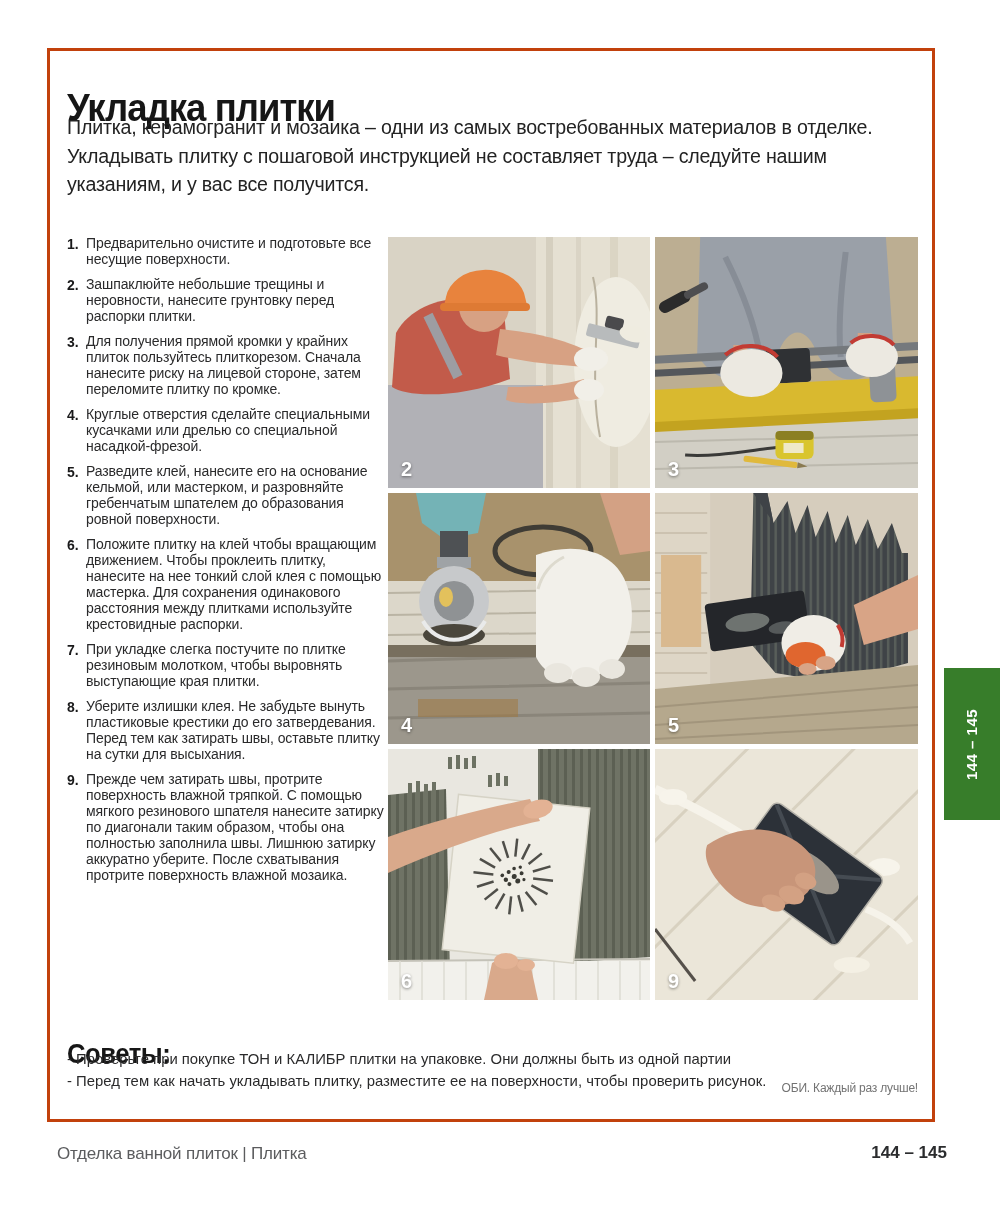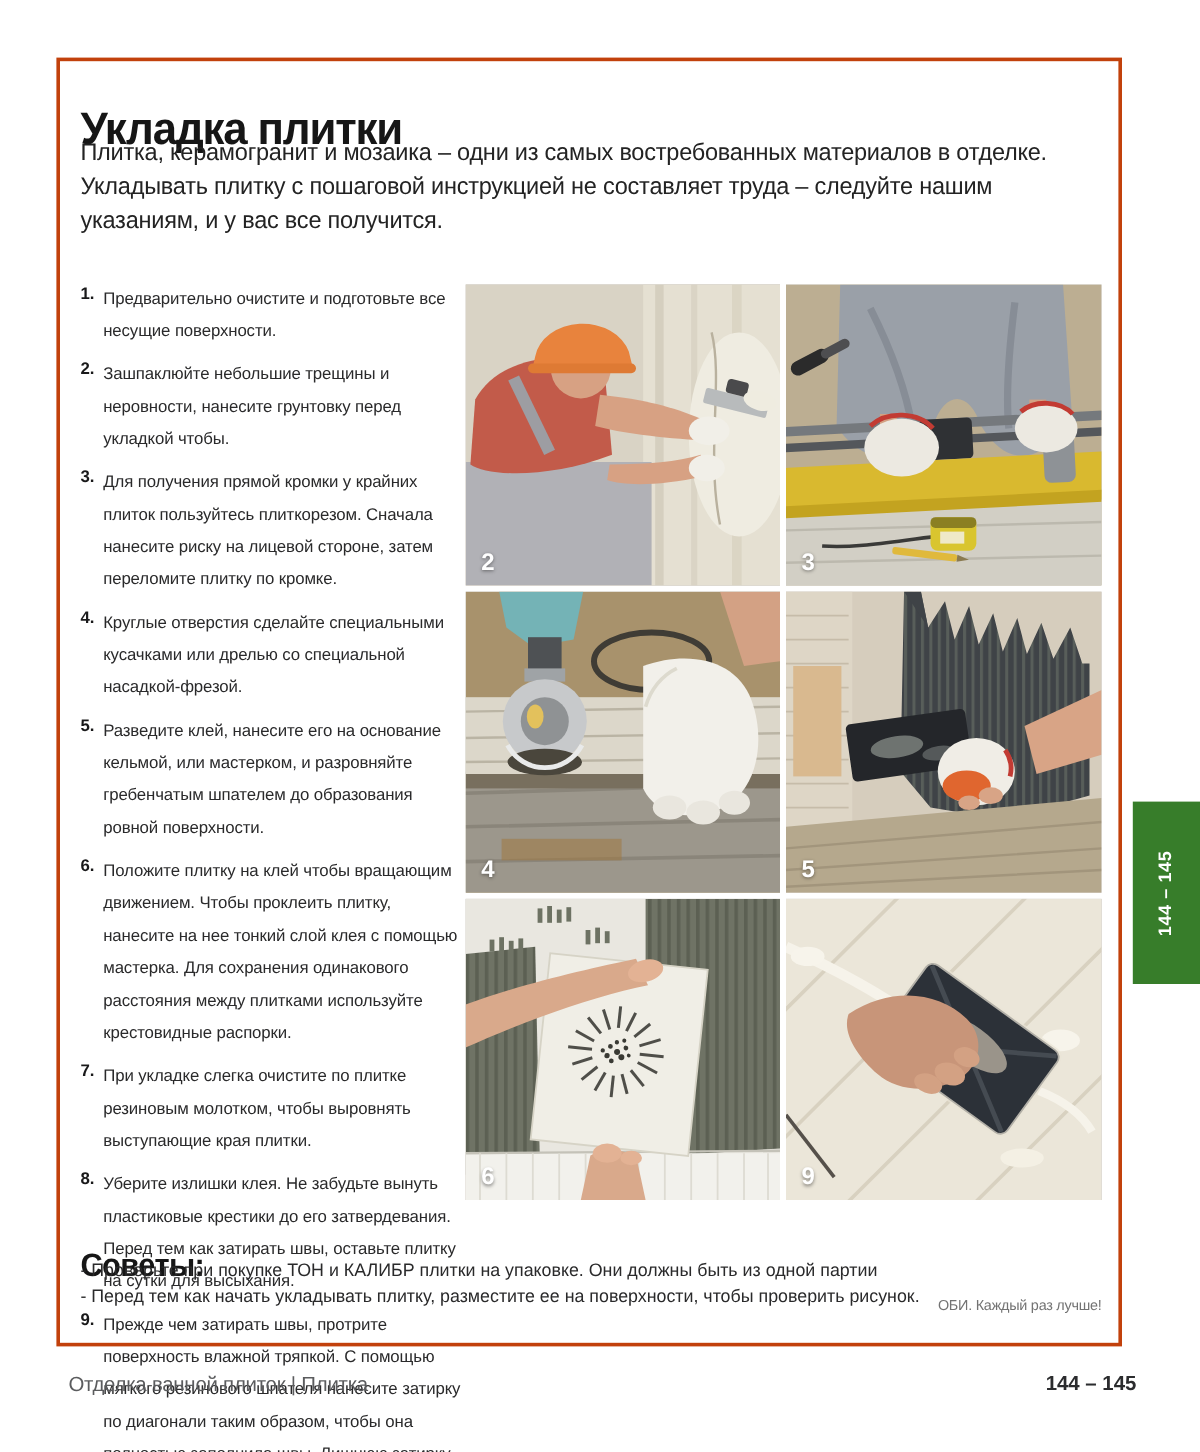--- a/index.html
+++ b/index.html
@@ -20,21 +20,21 @@
   }
   .intro{position:absolute;left:17px;top:62px;width:848px;}
   .intro div{
     font-size:20px;line-height:28.5px;color:#232323;letter-spacing:-.2px;
     transform:scaleX(.98);transform-origin:left top;white-space:nowrap;
   }
   
   .steps{position:absolute;left:17px;top:184px;width:320px;}
   .step{display:flex;margin-bottom:9px;}
   .step-num{font-weight:bold;width:19px;flex:none;font-size:14px;line-height:18.5px;color:#19191a;}
-  .step-text{flex:1;font-size:14px;line-height:27px;color:#2a2a2b;letter-spacing:-.1px;}
+  .step-text{flex:1;font-size:14px;line-height:16px;color:#2a2a2b;letter-spacing:-.1px;}
   
   .photo-grid{
     position:absolute;left:338px;top:186px;
     display:grid;grid-template-columns:262px 263px;grid-auto-rows:251px;gap:5px;
   }
   .photo{position:relative;overflow:hidden;background:#c9c4b8;}
   .photo svg{position:absolute;left:0;top:0;width:100%;height:100%;display:block;}
   .photo-num{
     position:absolute;left:13px;bottom:7px;color:#ffffff;
     font-size:20px;font-weight:bold;text-shadow:0 1px 3px rgba(0,0,0,.45);
@@ -81,41 +81,41 @@
     <div>указаниям, и у вас все получится.</div>
   </div>
 
   <div class="steps">
     <div class="step">
       <span class="step-num">1.</span>
       <span class="step-text">Предварительно очистите и подготовьте все несущие поверхности.</span>
     </div>
     <div class="step">
       <span class="step-num">2.</span>
-      <span class="step-text">Зашпаклюйте небольшие трещины и неровности, нанесите грунтовку перед укладкой чтобы.</span>
+      <span class="step-text">Зашпаклюйте небольшие трещины и неровности, нанесите грунтовку перед распорки плитки.</span>
     </div>
     <div class="step">
       <span class="step-num">3.</span>
       <span class="step-text">Для получения прямой кромки у крайних плиток пользуйтесь плиткорезом. Сначала нанесите риску на лицевой стороне, затем переломите плитку по кромке.</span>
     </div>
     <div class="step">
       <span class="step-num">4.</span>
       <span class="step-text">Круглые отверстия сделайте специальными кусачками или дрелью со специальной насадкой-фрезой.</span>
     </div>
     <div class="step">
       <span class="step-num">5.</span>
       <span class="step-text">Разведите клей, нанесите его на основание кельмой, или мастерком, и разровняйте гребенчатым шпателем до образования ровной поверхности.</span>
     </div>
     <div class="step">
       <span class="step-num">6.</span>
       <span class="step-text">Положите плитку на клей чтобы вращающим движением. Чтобы проклеить плитку, нанесите на нее тонкий слой клея с помощью мастерка. Для сохранения одинакового расстояния между плитками используйте крестовидные распорки.</span>
     </div>
     <div class="step">
       <span class="step-num">7.</span>
-      <span class="step-text">При укладке слегка очистите по плитке резиновым молотком, чтобы выровнять выступающие края плитки.</span>
+      <span class="step-text">При укладке слегка постучите по плитке резиновым молотком, чтобы выровнять выступающие края плитки.</span>
     </div>
     <div class="step">
       <span class="step-num">8.</span>
       <span class="step-text">Уберите излишки клея. Не забудьте вынуть пластиковые крестики до его затвердевания. Перед тем как затирать швы, оставьте плитку на сутки для высыхания.</span>
     </div>
     <div class="step">
       <span class="step-num">9.</span>
       <span class="step-text">Прежде чем затирать швы, протрите поверхность влажной тряпкой. С помощью мягкого резинового шпателя нанесите затирку по диагонали таким образом, чтобы она полностью заполнила швы. Лишнюю затирку аккуратно уберите. После схватывания протрите поверхность влажной мозаика.</span>
     </div>
   </div>

